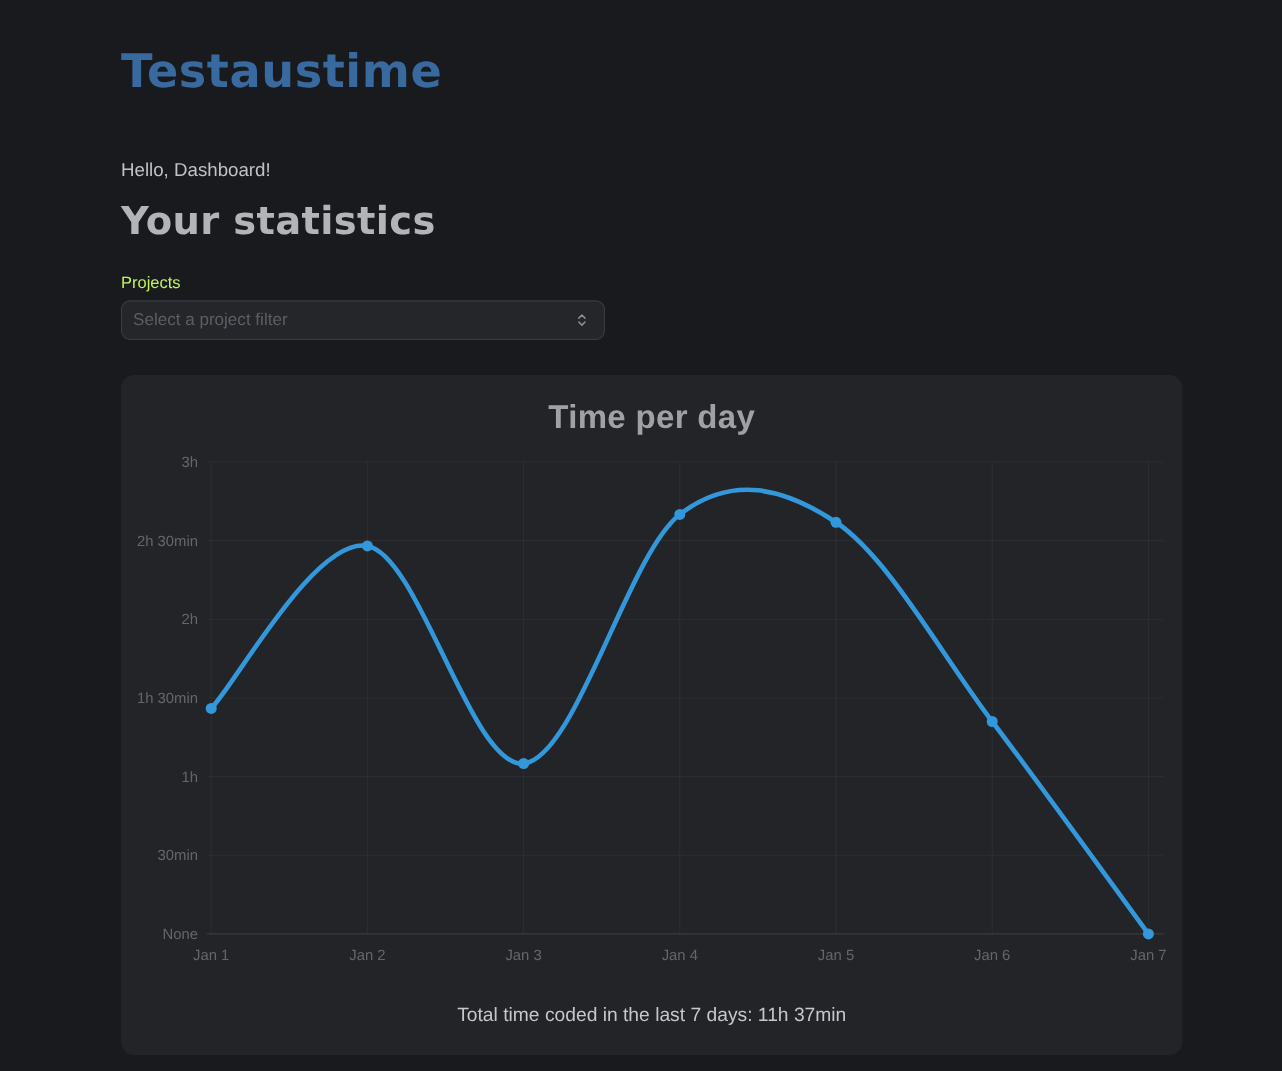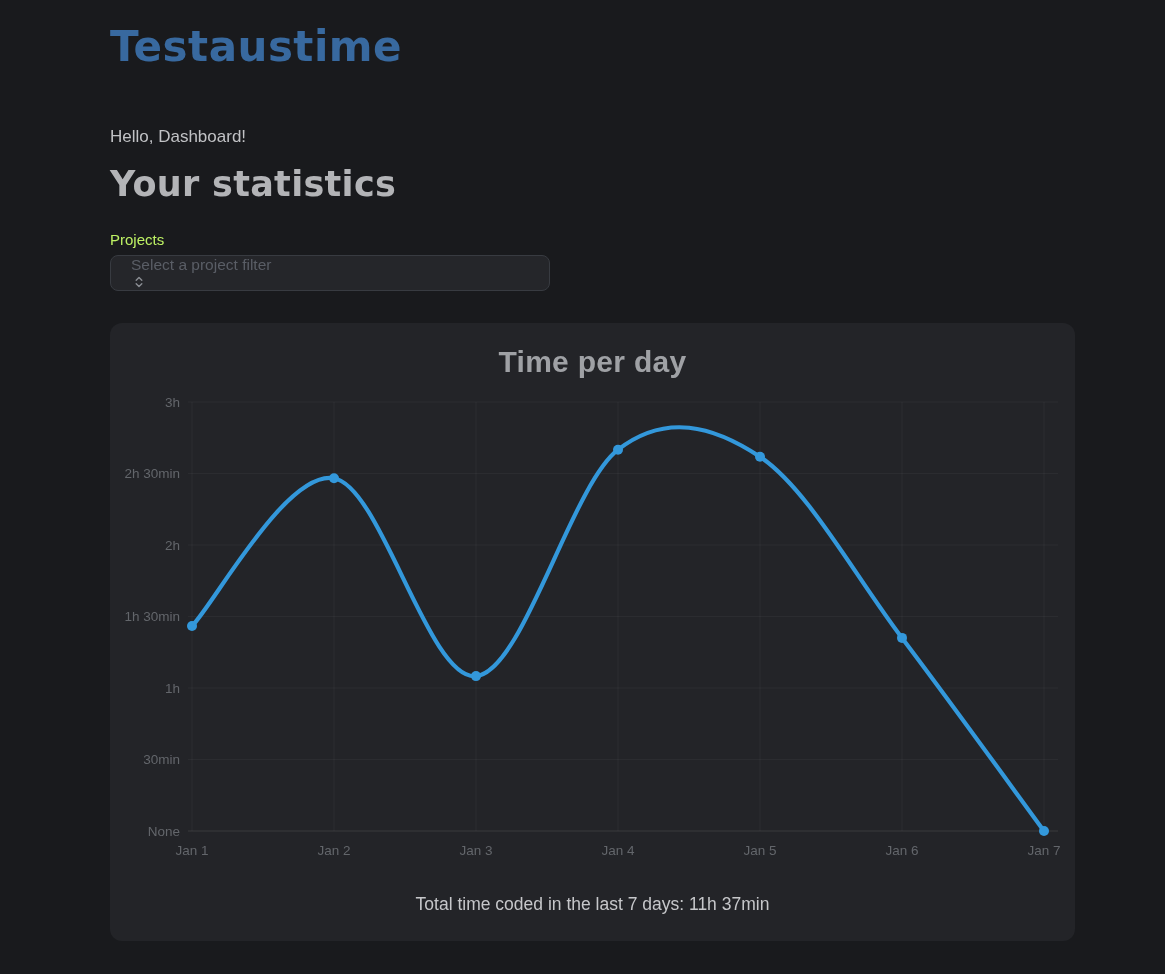--- a/index.html
+++ b/index.html
@@ -6,21 +6,21 @@
   html, body { width: 1165px; min-height: 974px; }
   body {
     background: #191a1d;
     color: #c1c2c5;
     font-family: "Liberation Sans", sans-serif;
     overflow: hidden;
   }
   .container { width: 965px; margin-left: 110px; }
 
   
-  header { display: flex; justify-content: space-between; align-items: center; padding-top: 22px; }
+  header { display: flex; justify-content: space-between; align-items: center; padding-top: 40px; }
   .logo {
     font-family: "DejaVu Sans", sans-serif;
     font-size: 42px; font-weight: 800; letter-spacing: .5px;
     color: #38699f; cursor: pointer;
   }
   nav { display: flex; align-items: center; gap: 21px; }
   nav a { color: #4f83c3; font-size: 17.5px; text-decoration: none; cursor: pointer; }
   .user-btn {
     display: flex; align-items: center; gap: 12px;
     background: transparent; border: 1px solid #3d52bb; border-radius: 8px;
@@ -39,22 +39,22 @@
     margin-top: 17px; font-family: "DejaVu Sans", sans-serif;
     font-size: 35px; font-weight: 800; color: #b3b4b7; letter-spacing: .3px;
   }
 
   
   .filter-row { display: flex; justify-content: space-between; align-items: flex-end; margin-top: 27px; }
   .select-group { width: 440px; }
   .select-group label { display: block; font-size: 15px; color: #bef264; margin-bottom: 7px; }
   .select {
     height: 36px; background: #25262a; border: 1px solid #383b41; border-radius: 8px;
-    display: flex; align-items: flex-start; justify-content: space-between;
-    padding: 0 12px 0 20px; cursor: pointer; flex-direction: column;
+    display: flex; align-items: center; justify-content: space-between;
+    padding: 0 12px 0 10px; cursor: pointer;
   }
   .select .placeholder { color: #5a5e66; font-size: 15.5px; }
 
   .segmented {
     display: flex; align-items: center; background: #1b1c20;
     border-radius: 7px; padding: 3px; height: 37px;
   }
   .segmented button {
     border: none; background: transparent; color: #989ba1;
     font-size: 15px; padding: 7px 14px; border-radius: 5px; cursor: pointer;

